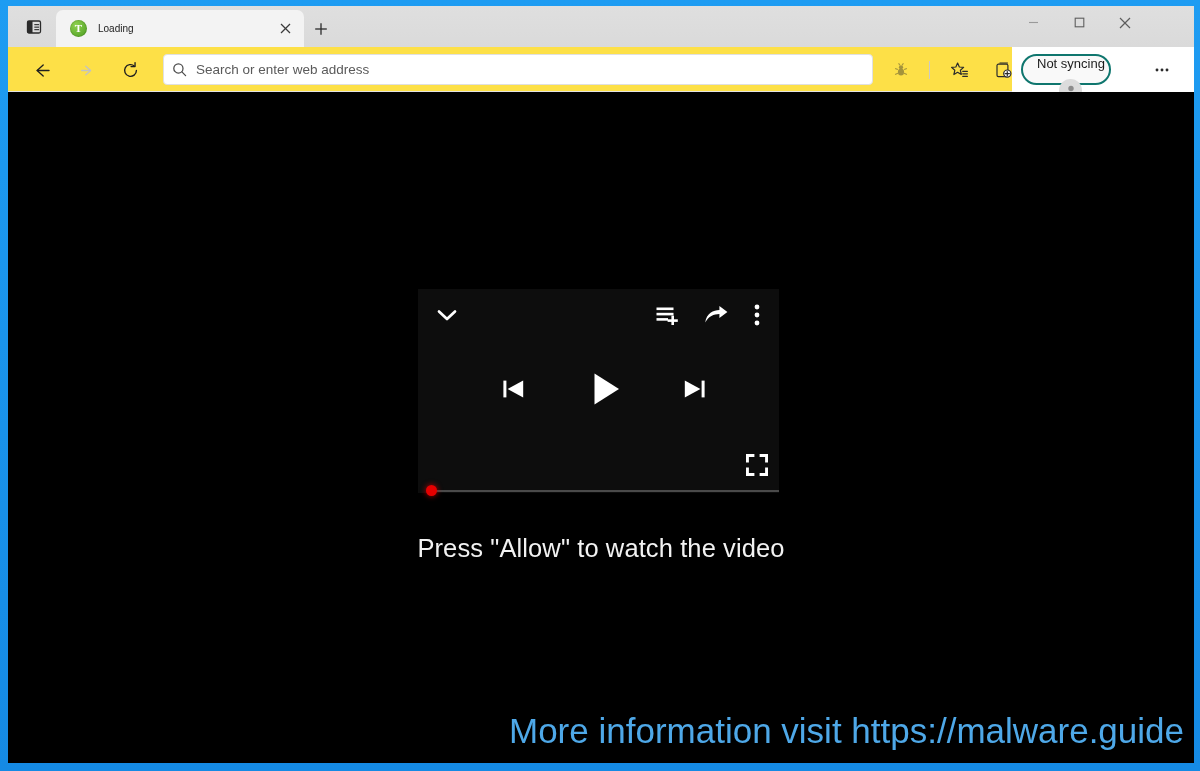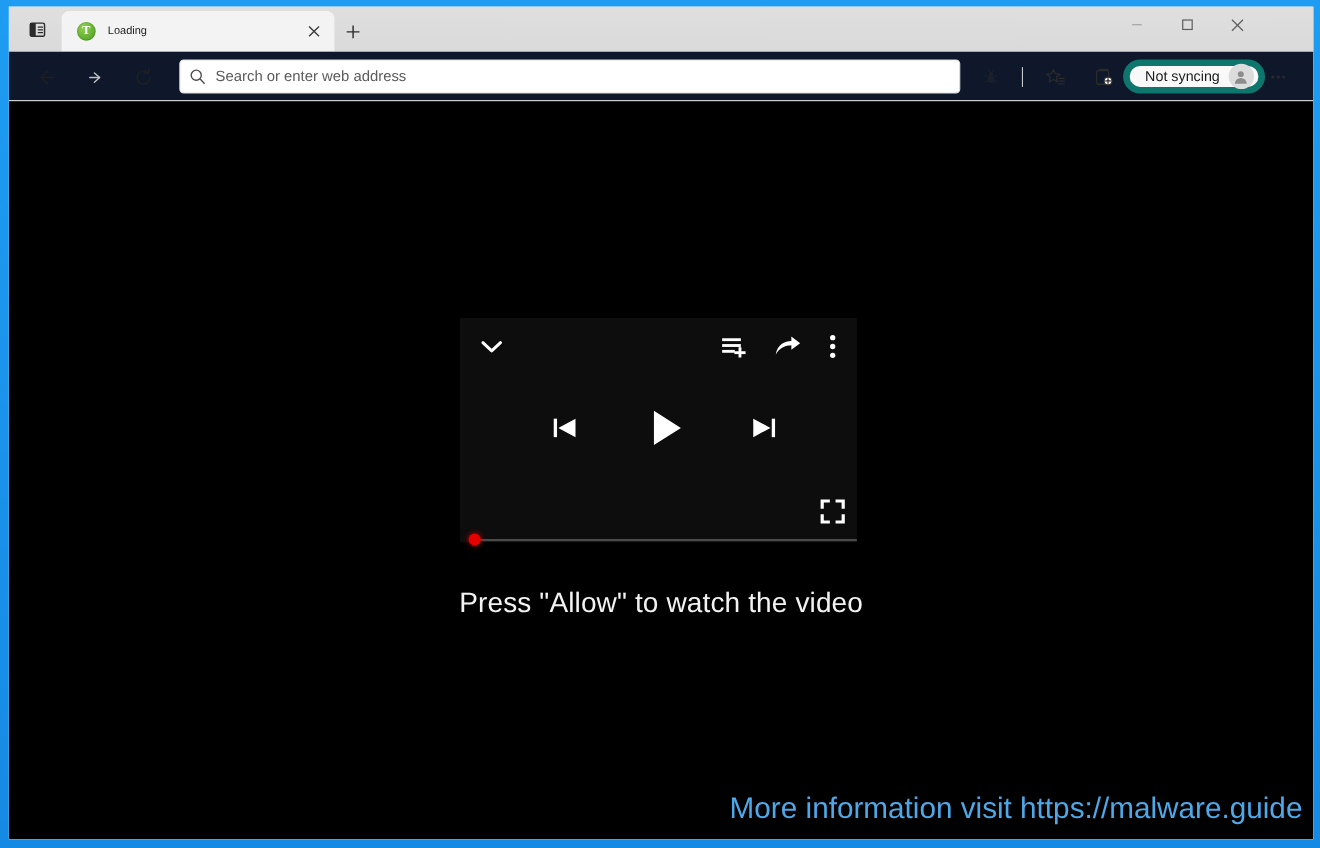--- a/index.html
+++ b/index.html
@@ -103,22 +103,22 @@
     display: flex; align-items: center; justify-content: center;
   }
   #wc-min { right: 138px; }
   #wc-max { right: 92px; }
   #wc-close { right: 46px; }
 
   
   #toolbar {
     position: absolute;
     left: 0; top: 41px;
-    width: 1186px; height: 45px;
-    background: #0f172a;
+    width: 1004px; height: 45px;
+    background: #fde047;
     border-bottom: 1px solid #e3e3e3;
     box-sizing: border-box;
   }
   .nav-btn {
     position: absolute;
     top: 7px;
     width: 32px; height: 32px;
     border-radius: 5px;
     display: flex; align-items: center; justify-content: center;
   }
@@ -170,27 +170,28 @@
     background: #c9c9c9;
   }
   #tb-favorites { left: 935px; }
   #tb-collections { left: 979px; }
 
   #sync-pill {
     position: absolute;
     left: 1013px; top: 7px;
     height: 31px;
     padding: 0 4px 0 14px;
-    border: 6px solid #0f766e;
+    border: 2px solid #0f766e;
     border-radius: 16px;
     display: flex;
     align-items: center;
     gap: 8px;
     box-sizing: border-box;
     background: #f9f9f9;
+    flex-direction: column;
   }
   #sync-label {
     font-size: 13px;
     color: #1b1b1b;
     white-space: nowrap;
   }
   #sync-avatar {
     width: 23px; height: 23px;
     border-radius: 50%;
     background: #dcdcdc;
@@ -269,21 +270,21 @@
     text-align: center;
     font-size: 25.5px;
     color: #f2f2f2;
     letter-spacing: .1px;
   }
 
   #watermark {
     position: absolute;
     right: 10px;
     bottom: 12px;
-    font-size: 27px;
+    font-size: 35px;
     color: #4ea8e8;
     white-space: nowrap;
     letter-spacing: 0px;
   }
 </style>
 </head>
 <body>
 
 <div id="frame">
   <div id="window">

